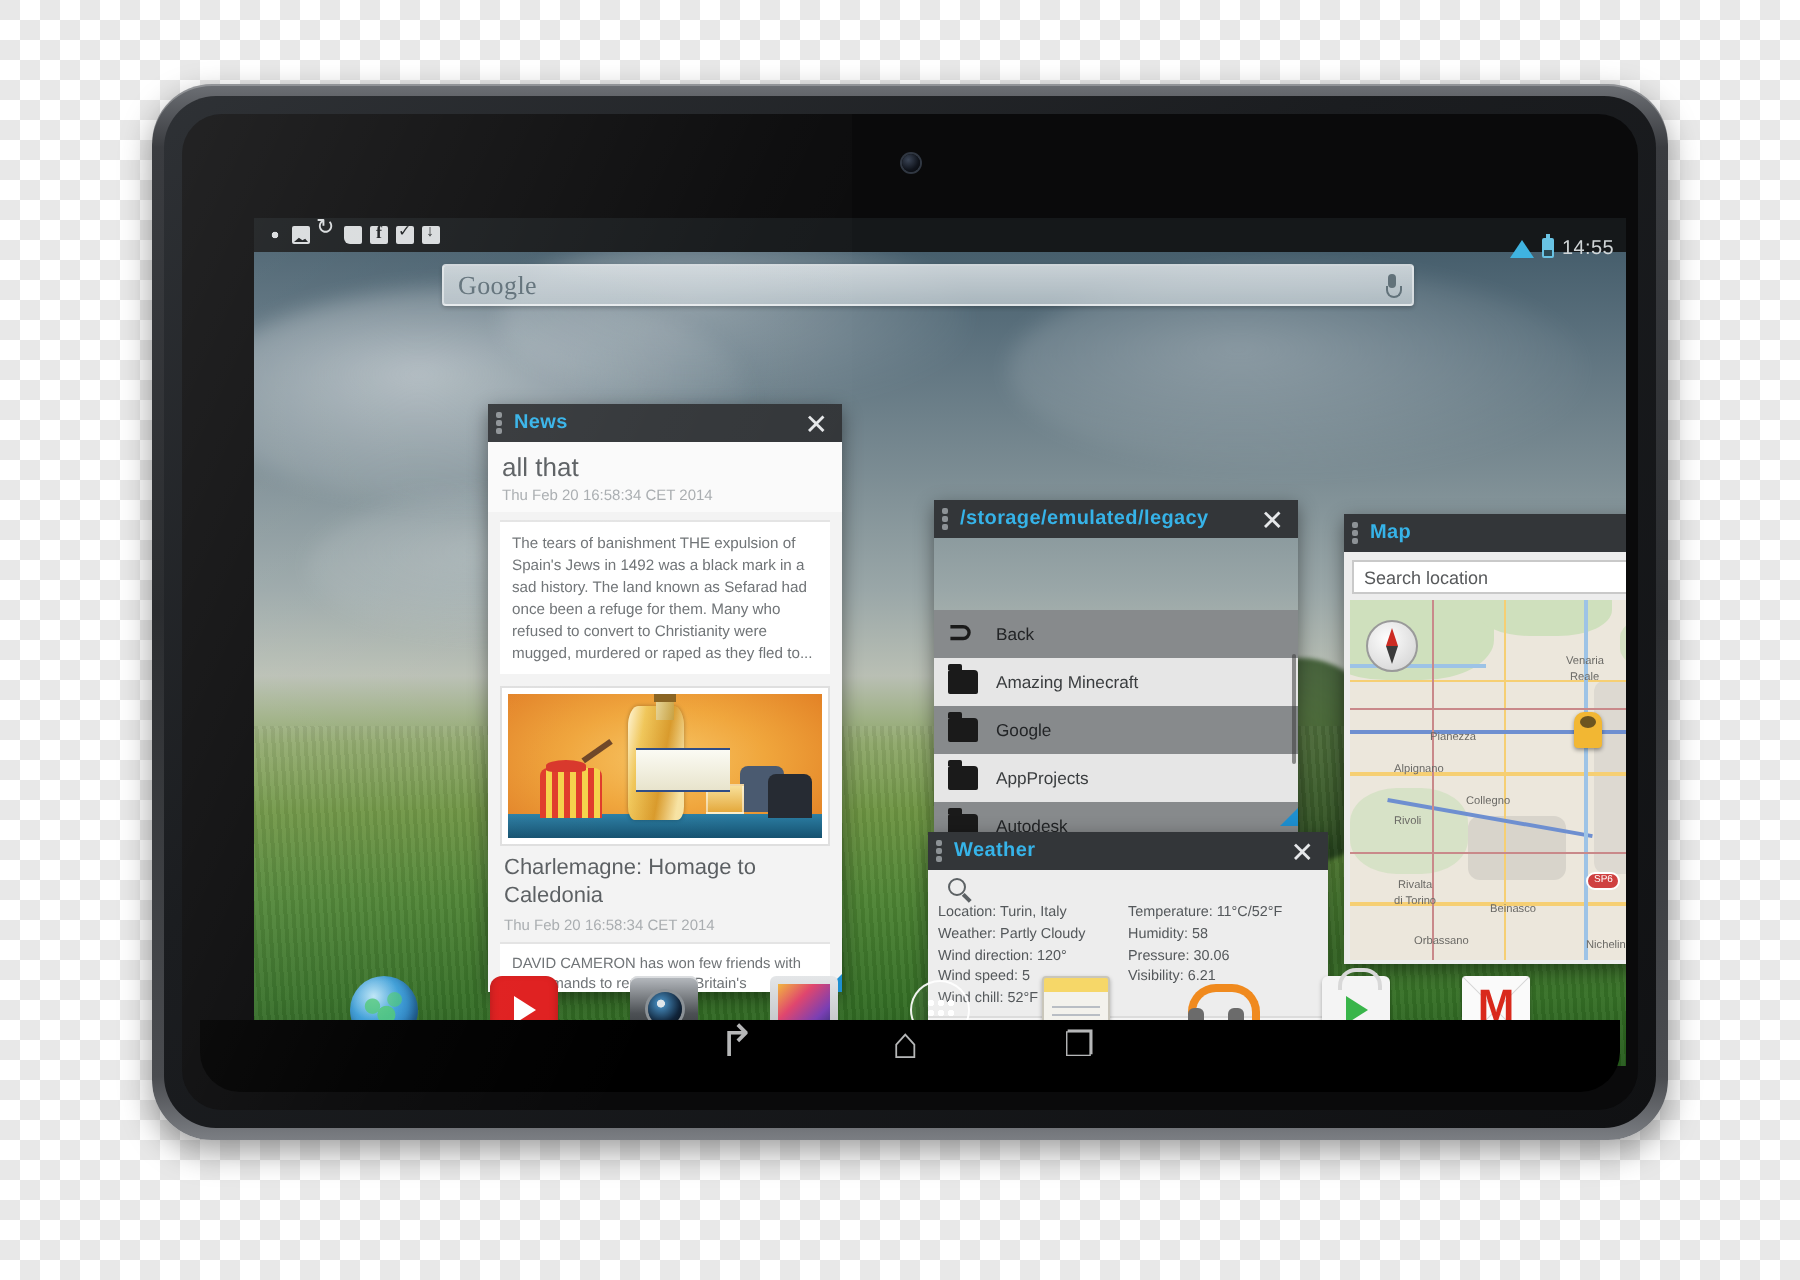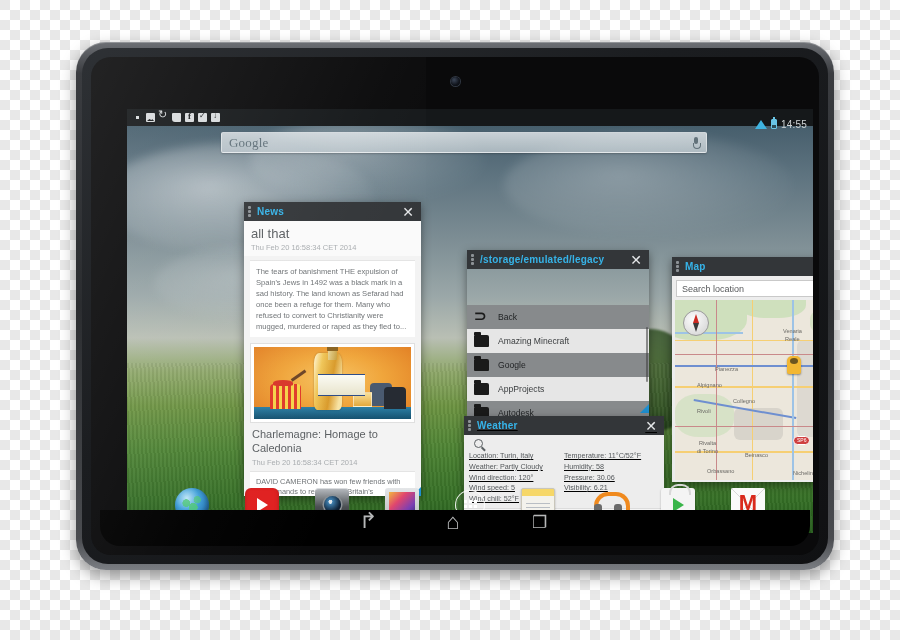--- a/index.html
+++ b/index.html
@@ -201,21 +201,21 @@
   .f-row:nth-child(odd){ background:#878a8c; color:#222426; }
   .f-row:nth-child(even){ background:#e6e6e6; }
   .ficon { width:15px; height:12px; margin-right:9px; flex:0 0 auto; position:relative; }
   .ficon.folder { background:#1a1a1a; border-radius:1px 2px 1px 1px; }
   .ficon.folder:before { content:""; position:absolute; left:0; top:-3px; width:7px; height:3px; background:#1a1a1a; border-radius:1px 1px 0 0; }
   .ficon.back { background:none; }
   .ficon.back:after { content:"⊃"; position:absolute; left:0; top:-4px; font-size:15px; color:#1a1a1a; font-weight:bold;}
   .f-scroll { position:absolute; right:1px; top:22px; width:2px; height:55px; background:rgba(60,60,60,.55); border-radius:1px; }
 
   
-  #winWeather { left:337px; top:307px; width:200px; height:156px;text-decoration:underline; }
+  #winWeather { left:337px; top:307px; width:200px; height:156px; }
   #winWeather .body { height:137px; background:#ededed; overflow:hidden; }
   .w-search { display:flex; align-items:center; padding:4px 4px 3px; background:#ededed; }
   .w-input {
     flex:1; height:17px; background:#fff; border:1px solid #c9c9c9;
     font-size:9px; color:#3c3f41; padding:0 5px; display:flex; align-items:center;
   }
   .w-mag { width:20px; display:flex; align-items:center; justify-content:center; }
   .mag {
     width:9px; height:9px; border:1.6px solid #5c6164; border-radius:50%; position:relative;
   }

